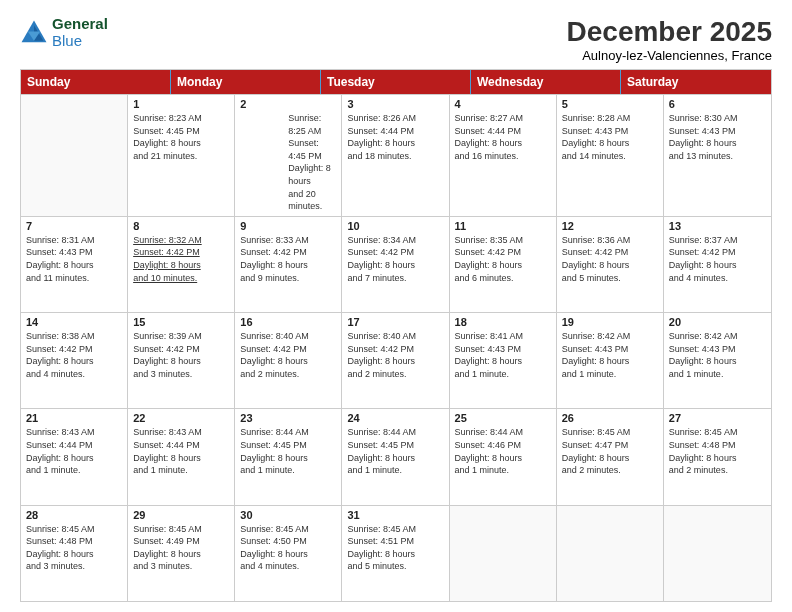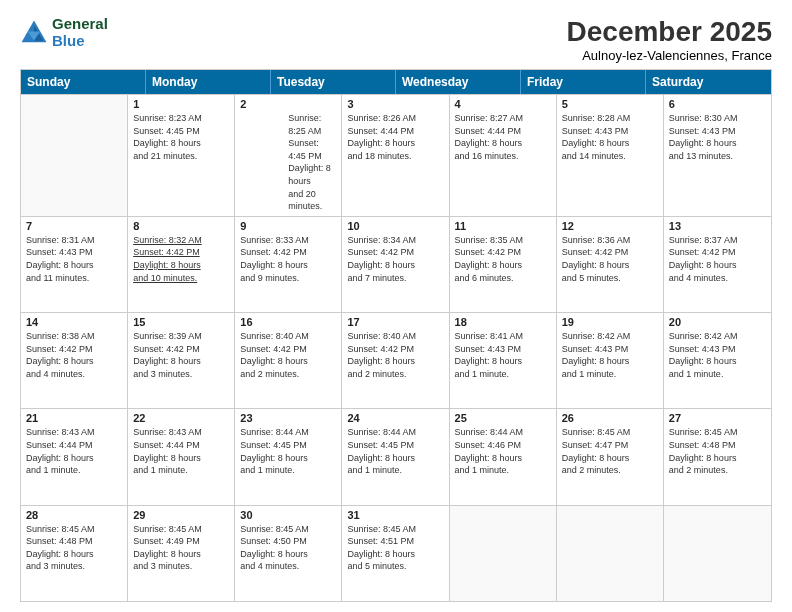--- a/index.html
+++ b/index.html
@@ -33,21 +33,21 @@
       flex-direction: column;
       line-height: 1.1;
     }
     .logo-general {
       font-size: 15px;
       font-weight: bold;
       color: #14532d;
     }
     .logo-blue {
       font-size: 15px;
-      font-weight: bold;
+      font-weight: normal;
       color: #2a7bbf;
     }
     .logo-icon {
       width: 28px;
       height: 28px;
       margin-right: 2px;
     }
     .title-block {
       text-align: right;
       margin-left: 13px;
@@ -62,22 +62,22 @@
       color: #000000;
     }
     .calendar {
       flex: 1;
       display: flex;
       flex-direction: column;
       border: 1px solid #ccc;
     }
     .cal-header-row {
       display: grid;
-      grid-template-columns: repeat(6, 1fr);
-      background: #0369a1;
+      grid-template-columns: repeat(5, 1fr);
+      background: #b91c1c;
     }
     .cal-header-cell {
       color: #fff;
       font-size: 12px;
       font-weight: bold;
       padding: 5px 6px;
       border-right: 1px solid #4a9bd4;
       text-align: left;
     }
     .cal-header-cell:last-child { border-right: none; }
@@ -134,21 +134,20 @@
       <div class="subtitle">Aulnoy-lez-Valenciennes, France</div>
     </div>
   </div>
 
   <div class="calendar">
     <div class="cal-header-row">
     <div class="cal-header-cell">Sunday</div>
         <div class="cal-header-cell">Monday</div>
         <div class="cal-header-cell">Tuesday</div>
         <div class="cal-header-cell">Wednesday</div>
-        <div class="cal-header-cell">Friday</div>
         <div class="cal-header-cell">Saturday</div>
       </div>
     <div class="cal-body">
     <div class="cal-row">
           <div class="cal-cell empty"></div>
           <div class="cal-cell">
             <div class="day-num">1</div>
             <div class="day-info" style="white-space: pre-line;">Sunrise: 8:23 AM
 Sunset: 4:45 PM
 Daylight: 8 hours

